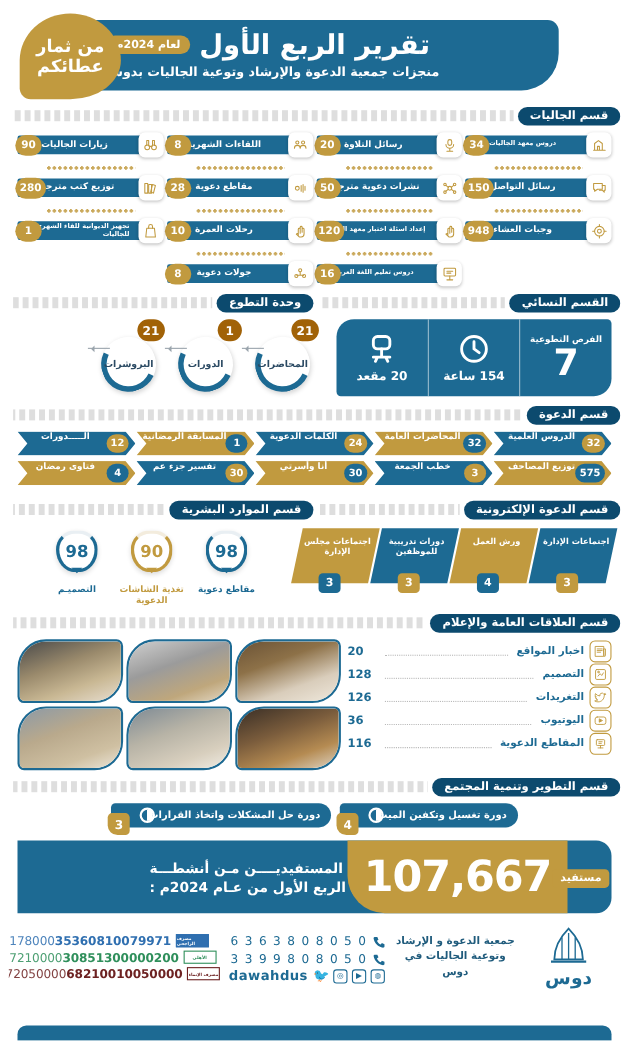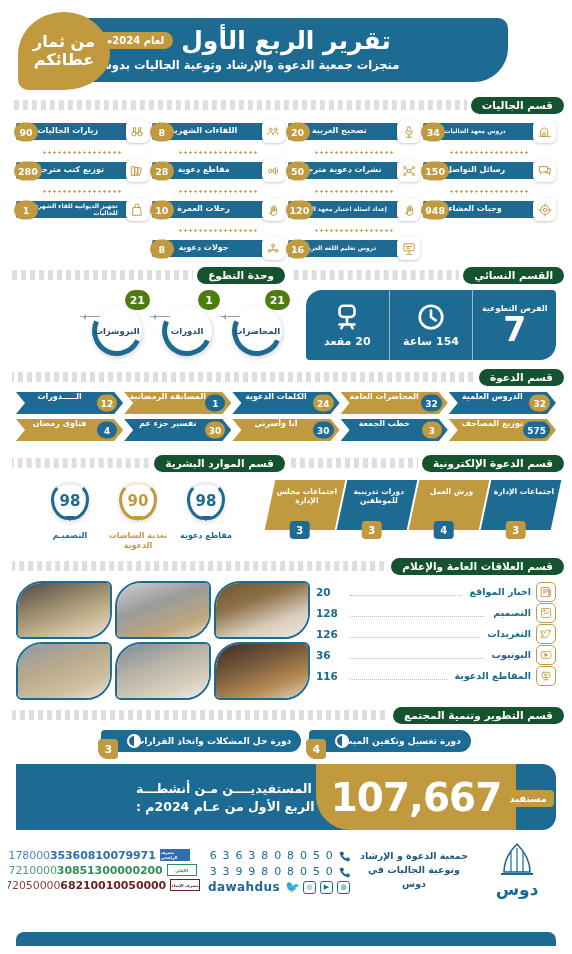--- a/index.html
+++ b/index.html
@@ -29,21 +29,21 @@
   .hdr-badge{
     position:absolute;left:10px;top:4px;width:92px;height:78px;background:#c19a3f;
     border-radius:50% 50% 50% 10px / 55% 55% 45% 10px;
     display:flex;flex-direction:column;justify-content:center;align-items:center;
     color:#fff;font-size:16px;font-weight:bold;line-height:1.15;z-index:3;
   }
 
   
   .sec-head{position:relative;height:18px;margin:2px 0 4px;display:flex;align-items:center;direction:rtl;}
   .sec-pill{
-    background:#14532d;color:#fff;font-size:10.5px;font-weight:bold;
+    background:#0c4a6e;color:#fff;font-size:10.5px;font-weight:bold;
     padding:2.5px 11px;border-radius:9px;white-space:nowrap;z-index:2;
   }
   .sec-dots{
     flex:1;height:10px;margin:0 4px;
     background-image:repeating-linear-gradient(to left,#d8d8d8 0 5px,transparent 5px 9px);
     background-size:9px 10px;background-repeat:repeat-x;background-position:center;
     opacity:.85;
   }
 
   .two-head{display:flex;direction:rtl;gap:2px;}
@@ -91,21 +91,21 @@
     border:5px solid transparent;border-bottom-color:#1d6a93;border-left-color:#1d6a93;
     transform:rotate(-20deg);
   }
   .circ .ctxt{
     position:absolute;left:8px;top:16px;width:50px;height:50px;border-radius:50%;
     display:flex;align-items:center;justify-content:center;
     color:#2b4a63;font-size:8.5px;font-weight:bold;text-align:center;
   }
   .circ .cnum{
     position:absolute;right:2px;top:0;min-width:22px;height:20px;border-radius:10px;
-    background:#4d7c0f;color:#fff;font-size:11px;font-weight:bold;
+    background:#a16207;color:#fff;font-size:11px;font-weight:bold;
     display:flex;align-items:center;justify-content:center;padding:0 5px;
   }
   .circ .arrowline{position:absolute;left:-4px;top:26px;width:20px;height:1px;background:#9aa4ac;}
   .circ .arrowline::after{content:"";position:absolute;left:0;top:-2.5px;border:3px solid transparent;border-right-color:#9aa4ac;}
 
   
   .s3{padding:2px 8px 6px;direction:rtl;}
   .chev-row{display:flex;direction:rtl;gap:1px;margin-bottom:5px;}
   .chev{
     position:relative;flex:1;height:22px;display:flex;align-items:flex-start;justify-content:center;
@@ -297,21 +297,21 @@
           </div>
           <div class="s1-col">
             <div class="item">
               <div class="ico">
                 <svg viewBox="0 0 16 16" fill="none" stroke="currentColor" stroke-width="1.1" stroke-linecap="round" stroke-linejoin="round">
                   <rect x="6" y="2" width="4" height="6" rx="2"></rect>
                   <path d="M4 7a4 4 0 008 0M8 11v3M5 14h6"></path>
                 </svg>
               </div>
               <div class="bar">
-                <div class="lbl">تصحيح العربية</div>
+                <div class="lbl">رسائل التلاوة</div>
                 <div class="num">20</div>
               </div>
             </div>
             <div class="dotline"></div>
             <div class="item">
               <div class="ico">
                 <svg viewBox="0 0 16 16" fill="none" stroke="currentColor" stroke-width="1.1" stroke-linecap="round" stroke-linejoin="round">
                   <circle cx="8" cy="8" r="2"></circle>
                   <circle cx="3" cy="4" r="1.3"></circle>
                   <circle cx="13" cy="4" r="1.3"></circle>

